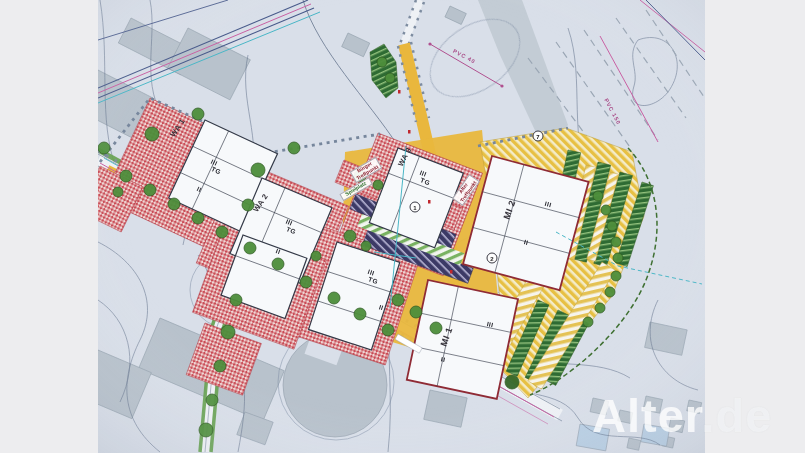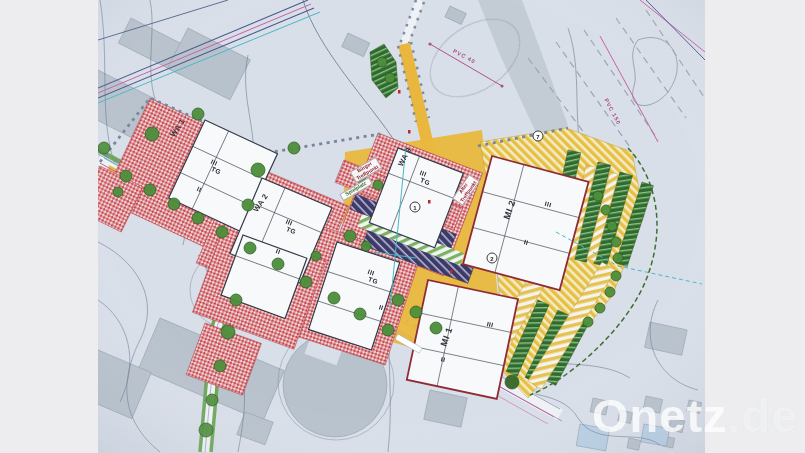--- a/index.html
+++ b/index.html
@@ -342,15 +342,15 @@
 
     <div class="map-label util" style="left:366px;top:57px;transform:translate(-50%,-50%) rotate(28deg);">PVC 40</div>
     <div class="map-label util" style="left:514px;top:112px;transform:translate(-50%,-50%) rotate(62deg);">PVC 150</div>
 
     <div class="marker" style="left:317px;top:207px;">1</div>
     <div class="marker" style="left:394px;top:258px;">2</div>
     <div class="marker" style="left:440px;top:136px;">7</div>
   </div>
 
   <div class="watermark">
-    <span class="brand">Onetz</span><span class="tld">.de</span>
+    <span class="brand">Alter</span><span class="tld">.de</span>
   </div>
 </div>
 
 </body></html>

